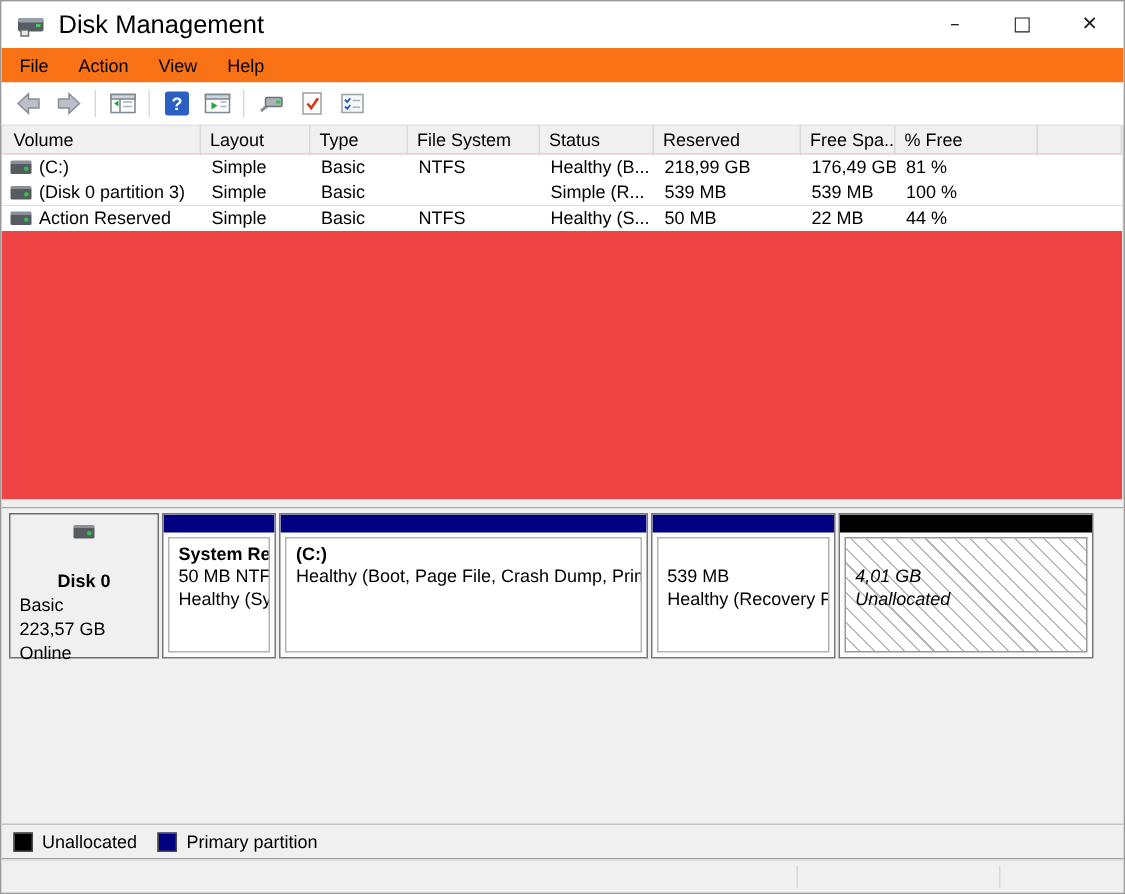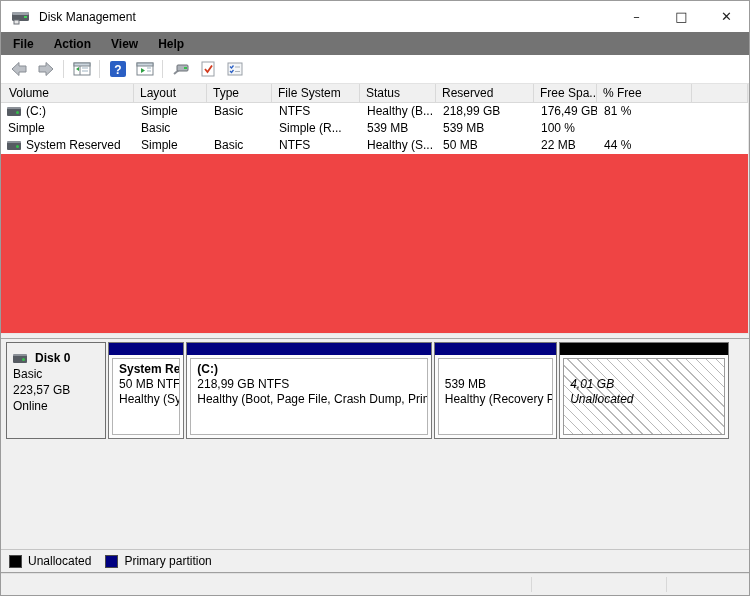--- a/index.html
+++ b/index.html
@@ -3,26 +3,26 @@
 <meta charset="utf-8">
 <style>
   * { box-sizing: border-box; margin: 0; padding: 0; }
   html,body { width: 750px; height: 596px; }
   body { font-family: "Liberation Sans", "DejaVu Sans", sans-serif; font-size: 12px; color: #000; }
   .window { width: 750px; height: 596px; background: #fff; border: 1px solid #9b9b9b; display: flex; flex-direction: column; overflow: hidden; }
 
   
   .titlebar { height: 31px; display: flex; align-items: center; background: #fff; flex: none; }
   .title-icon { margin: 0 8px 0 10px; width: 20px; height: 16px; position: relative; flex: none; }
-  .title-text { font-size: 12px; }
+  .title-text { font-size: 17px; }
   .titlebar .spacer { flex: 1; }
   .caption-btn { width: 45px; height: 31px; display: flex; align-items: center; justify-content: center; font-size: 13px; color: #222; cursor: default; font-family: "DejaVu Sans", sans-serif; }
 
   
-  .menubar { height: 23px; display: flex; align-items: center; background: #737373; padding-left: 2px; flex: none; font-weight: bold; }
+  .menubar { height: 23px; display: flex; align-items: center; background: #f97316; padding-left: 2px; flex: none; }
   .menu-item { padding: 3px 10px; }
 
   
   .toolbar { height: 29px; display: flex; align-items: center; background: #fff; border-bottom: 1px solid #e3e3e3; padding-left: 4px; flex: none; }
   .tool-btn { width: 25px; height: 24px; display: flex; align-items: center; justify-content: center; margin: 0 1px; }
   .tool-sep { width: 1px; height: 18px; background: #d9d9d9; margin: 0 4px; }
 
   
   .list-panel { height: 249px; background: #ef4444; flex: none; border-right: 1px solid #e6e6e6; }
   .grid-row { display: grid; grid-template-columns: 133px 73px 65px 88px 76px 98px 63px 95px 1fr; align-items: center; }
@@ -35,21 +35,21 @@
   .vol-ico { width: 14px; height: 9px; flex: none; background: linear-gradient(#8b9097 0 2px, #565b62 2px); border-radius: 1px; position: relative; }
   .vol-ico::after { content:""; position: absolute; right: 2px; top: 4px; width: 3px; height: 3px; background: #35c04b; border-radius: 50%; }
 
   
   .splitter { height: 6px; background: #f0f0f0; border-top: 1px solid #e8e8e8; border-bottom: 1px solid #a6a6a6; flex: none; }
 
   
   .graph-panel { height: 210px; background: #f0f0f0; padding: 3px 4px 0 5px; flex: none; }
   .disk-row { display: flex; height: 97px; }
   .disk-label { width: 100px; flex: none; background: #f0f0f0; border: 1px solid #6f6f6f; padding: 7px 6px 0 6px; line-height: 16px; }
-  .disk-label .disk-name { display: flex; align-items: center; gap: 8px; font-weight: bold; }
+  .disk-label .disk-name { display: flex; align-items: center; gap: 20px; font-weight: bold; flex-direction: column; }
   .partitions { flex: 1; display: flex; margin-left: 2px; }
   .partition { border: 1px solid #787878; background: #fcfcfc; display: flex; flex-direction: column; margin-right: 2px; overflow: hidden; }
   .partition:last-child { margin-right: 16px; font-style: italic; }
   .part-head { height: 12px; flex: none; }
   .head-primary { background: #000080; }
   .head-unalloc { background: #000000; }
   .part-body { flex: 1; margin: 3px; border: 1px solid #b4b4b4; background: #fff; padding: 3px 5px 0 6px; line-height: 15px; white-space: nowrap; overflow: hidden; }
   .part-body.hatched { background: #fff; background-image: repeating-linear-gradient(45deg, transparent 0 6px, #b9b9b9 6px 7px); border-color: #9a9a9a; }
   .p1 { width: 12.3%; } .p2 { width: 39.6%; } .p3 { width: 19.9%; } .p4 { width: 27.4%; }
   .bold { font-weight: bold; }
@@ -180,34 +180,38 @@
       <div class="cell">Basic</div>
       <div class="cell">NTFS</div>
       <div class="cell">Healthy (B...</div>
       <div class="cell">218,99 GB</div>
       <div class="cell">176,49 GB</div>
       <div class="cell">81 %</div>
       <div class="cell"></div>
     </div>
 
     <div class="grid-row list-row">
+      <div class="vol-cell">
+          <span class="vol-ico"></span>
+          <span>(Disk 0 partition 3)</span>
+        </div>
       <div class="cell">Simple</div>
       <div class="cell">Basic</div>
       <div class="cell"></div>
       <div class="cell">Simple (R...</div>
       <div class="cell">539 MB</div>
       <div class="cell">539 MB</div>
       <div class="cell">100 %</div>
       <div class="cell"></div>
     </div>
 
     <div class="grid-row list-row">
       <div class="vol-cell">
           <span class="vol-ico"></span>
-          <span>System Reserved</span>
+          <span>Action Reserved</span>
         </div>
       <div class="cell">Simple</div>
       <div class="cell">Basic</div>
       <div class="cell">NTFS</div>
       <div class="cell">Healthy (S...</div>
       <div class="cell">50 MB</div>
       <div class="cell">22 MB</div>
       <div class="cell">44 %</div>
       <div class="cell"></div>
     </div>
@@ -232,21 +236,20 @@
           <div class="part-body">
             <div class="bold">System Res</div>
             <div>50 MB NTFS</div>
             <div>Healthy (Sys</div>
           </div>
         </div>
         <div class="partition p2">
           <div class="part-head head-primary"></div>
           <div class="part-body">
             <div class="bold">(C:)</div>
-            <div>218,99 GB NTFS</div>
             <div>Healthy (Boot, Page File, Crash Dump, Primar</div>
           </div>
         </div>
         <div class="partition p3">
           <div class="part-head head-primary"></div>
           <div class="part-body">
             <div>&nbsp;</div>
             <div>539 MB</div>
             <div>Healthy (Recovery Par</div>
           </div>

